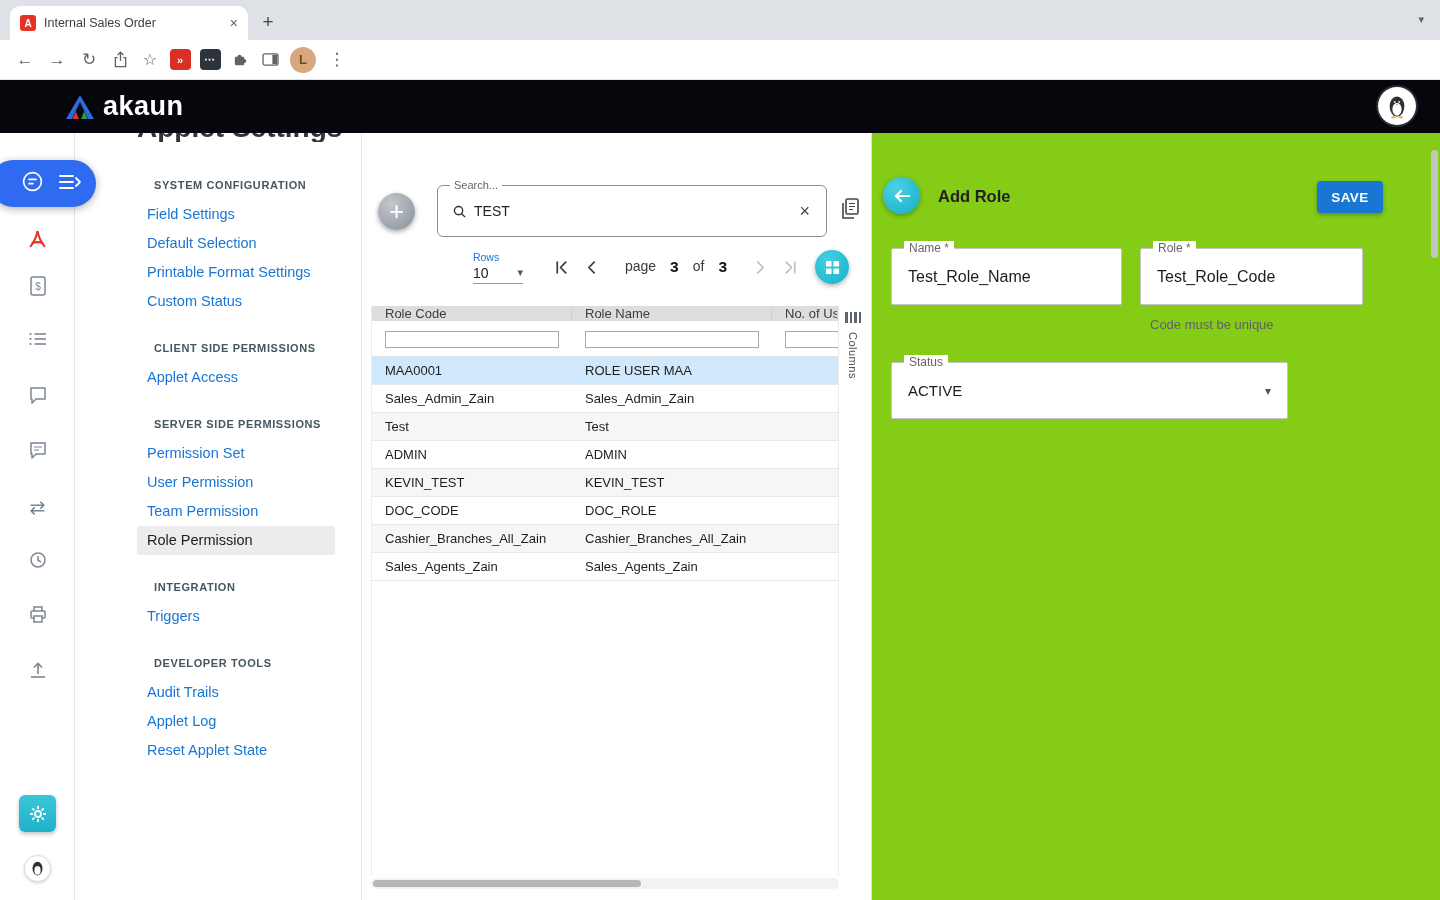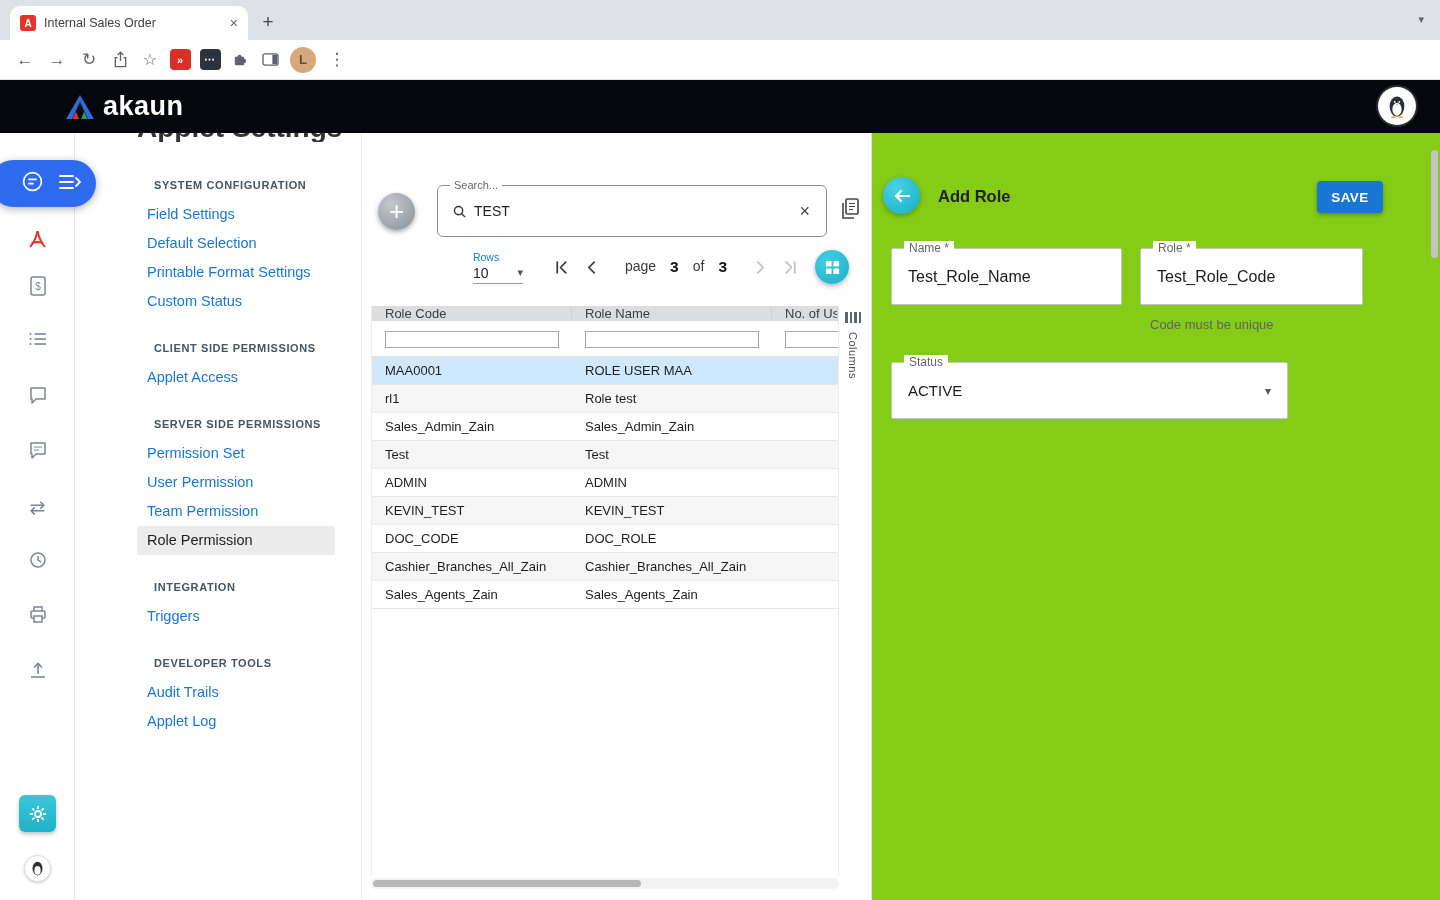--- a/index.html
+++ b/index.html
@@ -286,20 +286,21 @@
       <div class="side-item" data-interactable="true">User Permission</div>
       <div class="side-item" data-interactable="true">Team Permission</div>
       <div class="side-item selected" data-interactable="true">Role Permission</div>
 
       <div class="side-header" data-interactable="false">INTEGRATION</div>
       <div class="side-item" data-interactable="true">Triggers</div>
 
       <div class="side-header" data-interactable="false">DEVELOPER TOOLS</div>
       <div class="side-item" data-interactable="true">Audit Trails</div>
       <div class="side-item" data-interactable="true">Applet Log</div>
+      <div class="side-item" data-interactable="true">Reset Applet State</div>
     </nav>
 
     <section class="listing" data-interactable="false">
       <div class="list-toolbar" data-interactable="false">
         <span class="fab-add" data-interactable="true">+</span>
         <div class="searchbox" data-interactable="false">
           <span class="flabel" data-interactable="false">Search...</span>
           <svg data-interactable="false" width="15" height="15" viewBox="0 0 16 16">
               <circle cx="7" cy="7" r="4.4" fill="none" stroke="#333" stroke-width="1.5"></circle>
               <path d="M10.3 10.3L14 14" stroke="#333" stroke-width="1.5"></path>
@@ -372,25 +373,20 @@
           <span class="fc"><input data-interactable="true" style=""></span>
           <span class="fc"><input data-interactable="true" style=""></span>
           <span class="fc3"><input data-interactable="true" style=""></span>
         </div>
 
         <div class="trow sel" data-interactable="true">
           <div class="tc c1" data-interactable="false">MAA0001</div>
           <div class="tc c2" data-interactable="false">ROLE USER MAA</div>
           <div class="tc c3" data-interactable="false"></div>
         </div>
-        <div class="trow alt" data-interactable="true">
-          <div class="tc c1" data-interactable="false">rl1</div>
-          <div class="tc c2" data-interactable="false">Role test</div>
-          <div class="tc c3" data-interactable="false"></div>
-        </div>
         <div class="trow" data-interactable="true">
           <div class="tc c1" data-interactable="false">Sales_Admin_Zain</div>
           <div class="tc c2" data-interactable="false">Sales_Admin_Zain</div>
           <div class="tc c3" data-interactable="false"></div>
         </div>
         <div class="trow alt" data-interactable="true">
           <div class="tc c1" data-interactable="false">Test</div>
           <div class="tc c2" data-interactable="false">Test</div>
           <div class="tc c3" data-interactable="false"></div>
         </div>

